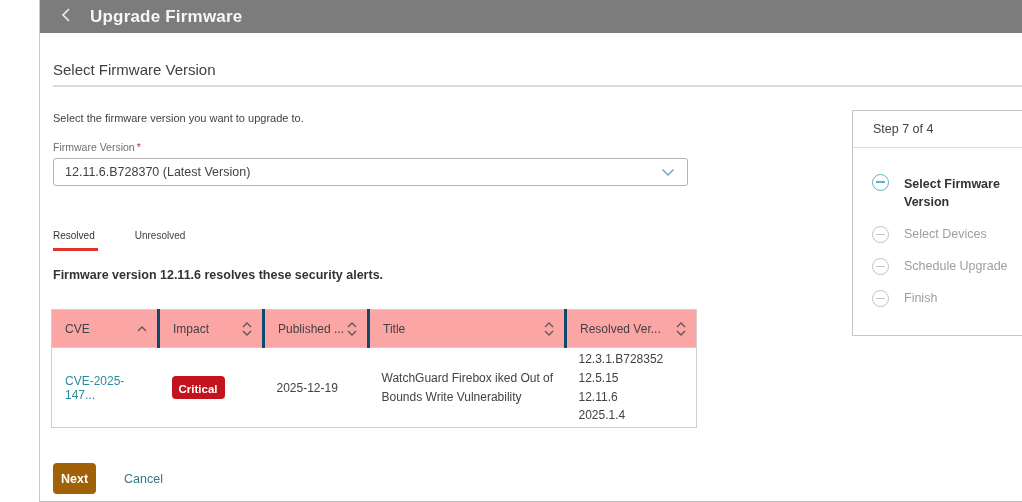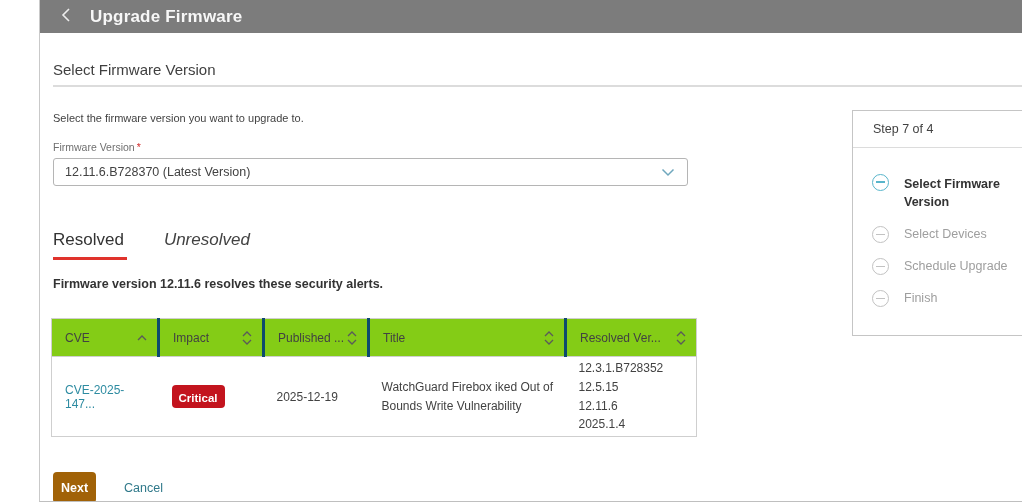--- a/index.html
+++ b/index.html
@@ -78,51 +78,51 @@
     align-items: center;
     padding: 0 12px 0 11px;
     cursor: pointer;
     background: #fff;
   }
   .select-value { font-size: 12.5px; color: #424242; flex: 1; }
 
   
   .tabs { margin-top: 44px; display: flex; }
   .tab {
-    font-size: 17px;
+    font-size: 10px;
     color: #424242;
     padding-bottom: 7px;
     cursor: pointer;
   }
   .tab.active {
     color: #333;
     border-bottom: 3px solid #e0332c;
     padding-right: 3px;
   }
-  .tab + .tab { margin-left: 37px; font-style: italic; }
+  .tab + .tab { margin-left: 37px; }
 
   .alert-summary {
     margin-top: 17px;
     font-size: 12.5px;
     font-weight: 700;
     color: #333;
   }
 
   
   .cve-table {
     margin-top: 27px;
     margin-left: -2px;
     width: 645px;
     border: 1px solid #cfcfcf;
     border-collapse: collapse;
     table-layout: fixed;
     font-size: 12px;
   }
   .cve-table th {
-    background: #84cc16;
+    background: #fca5a5;
     height: 38px;
     font-weight: 400;
     color: #424242;
     text-align: left;
     padding: 0 10px 0 13px;
     border-bottom: 1px solid #cfcfcf;
   }
   .cve-table th + th { border-left: 3px solid #0c4a6e; }
   .th-inner { display: flex; align-items: center; justify-content: space-between; }
   .sort-icon { display: flex; flex-direction: column; gap: 2px; align-items: center; }

